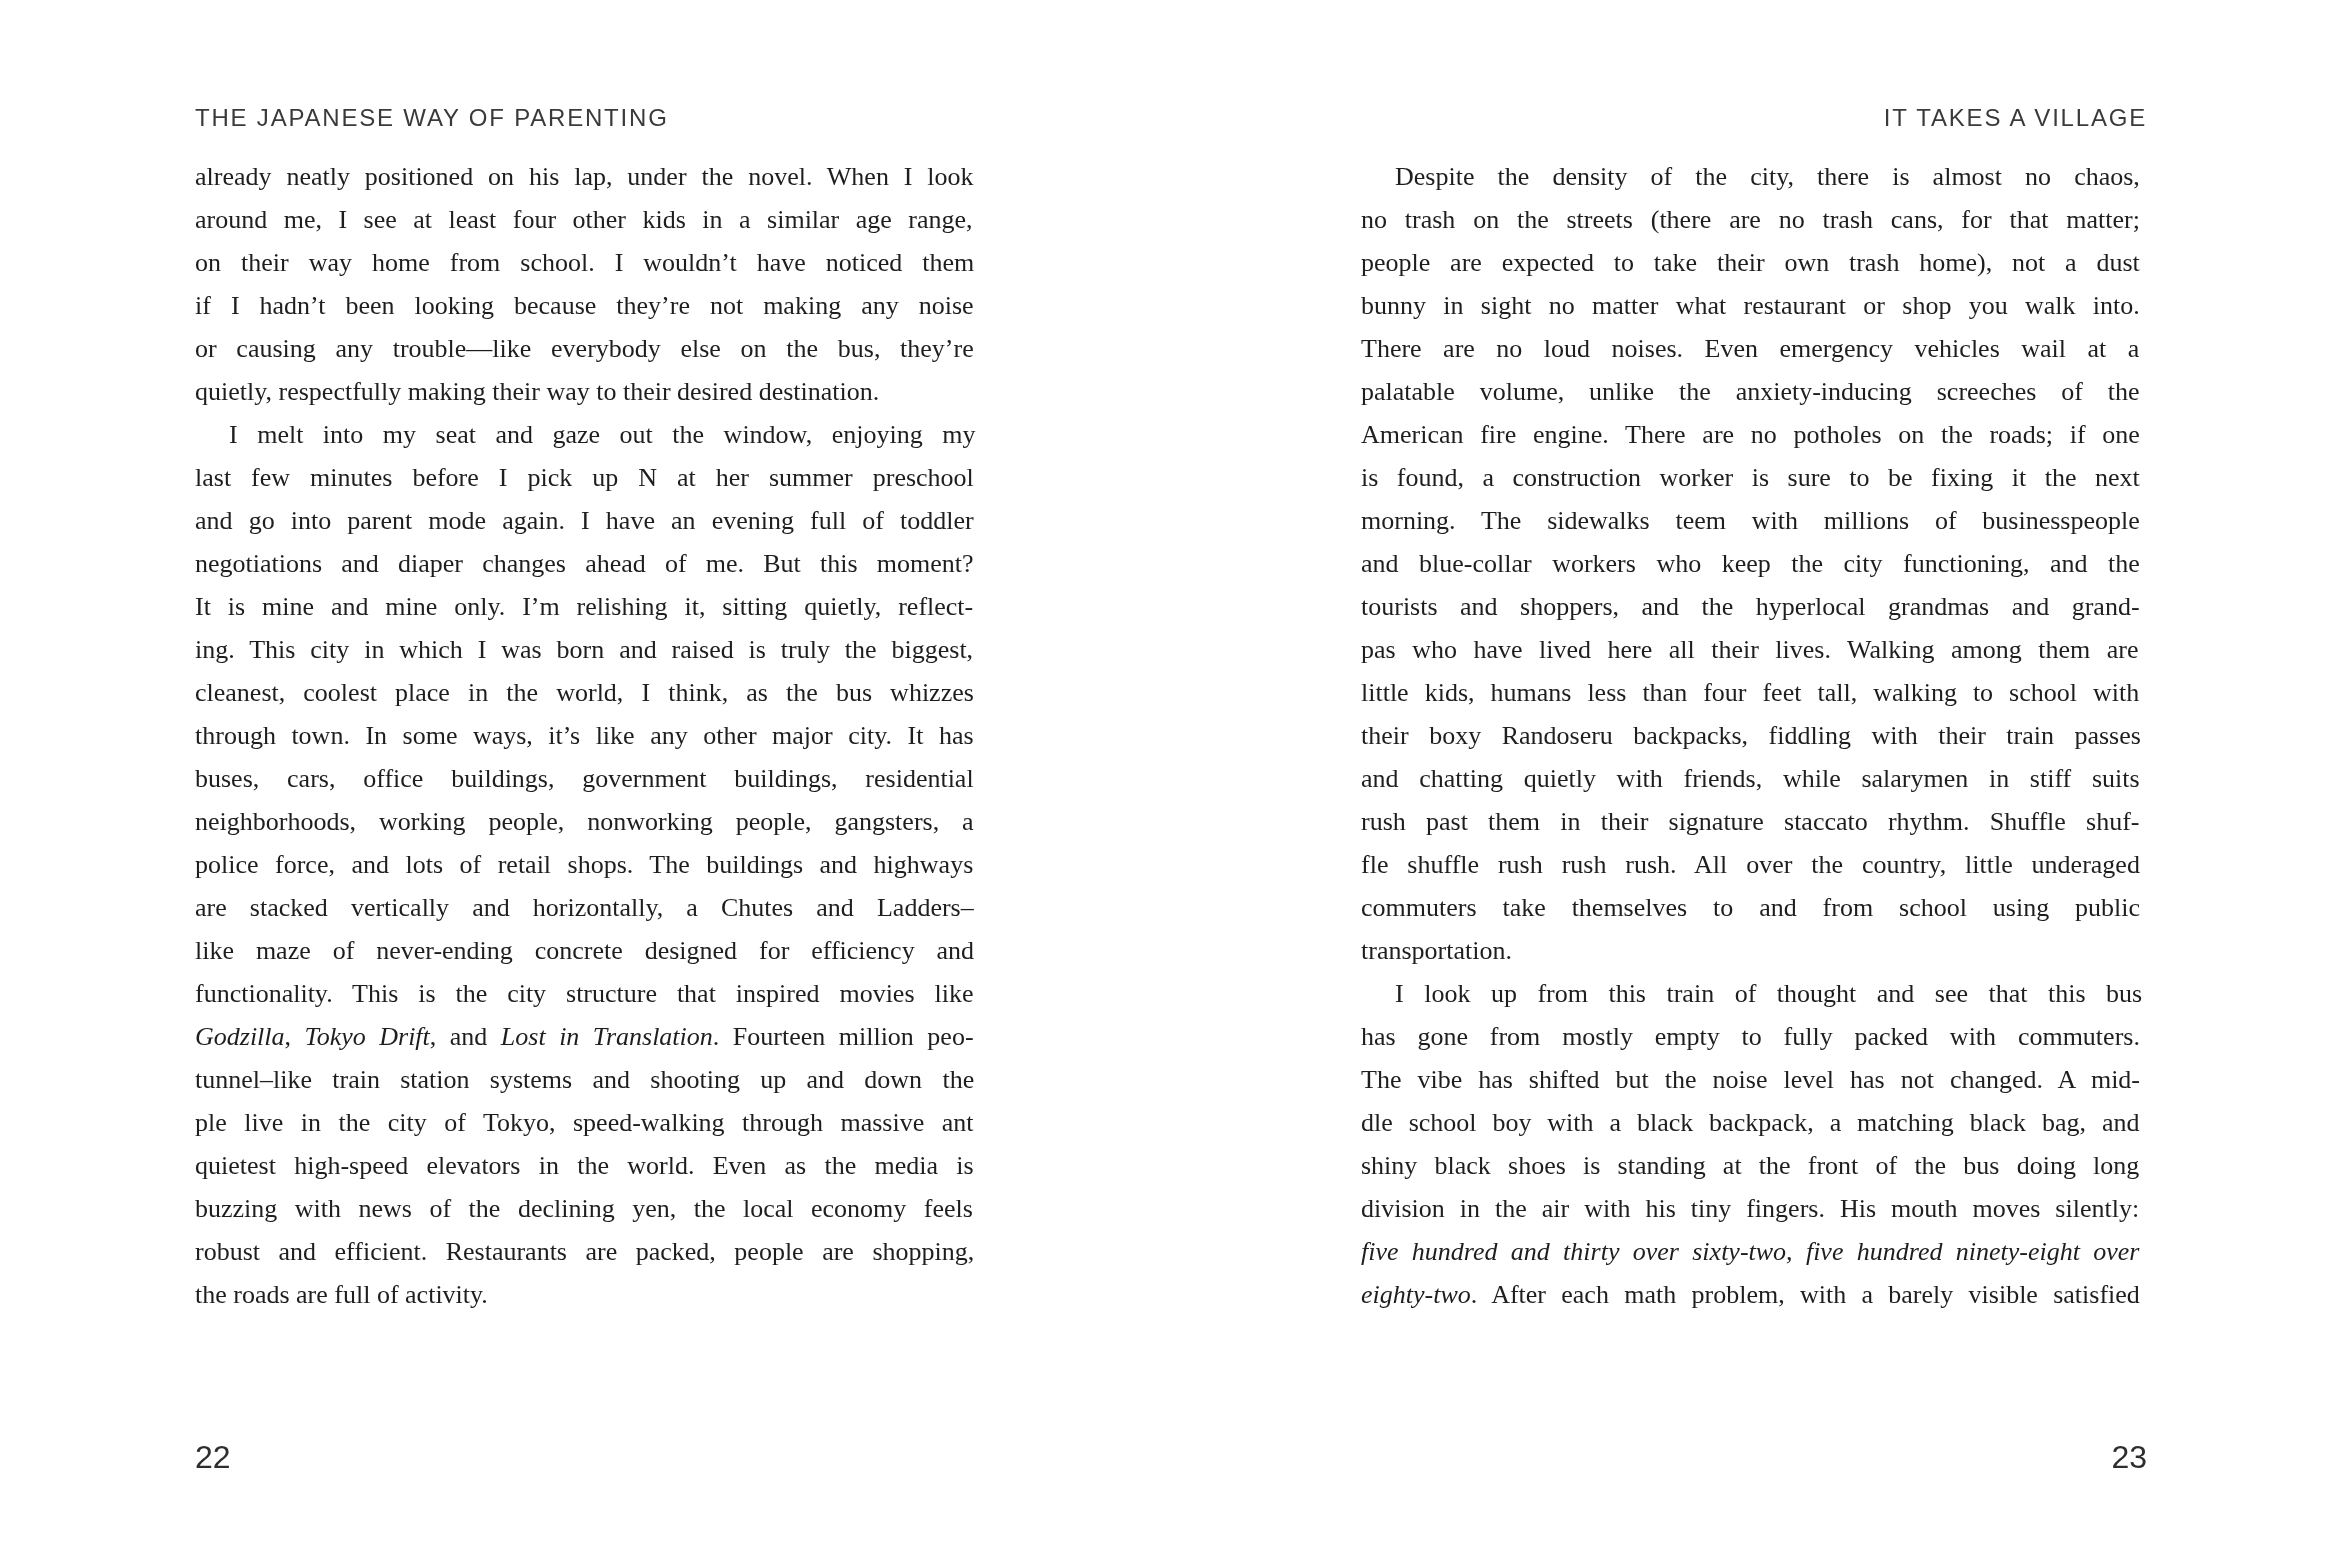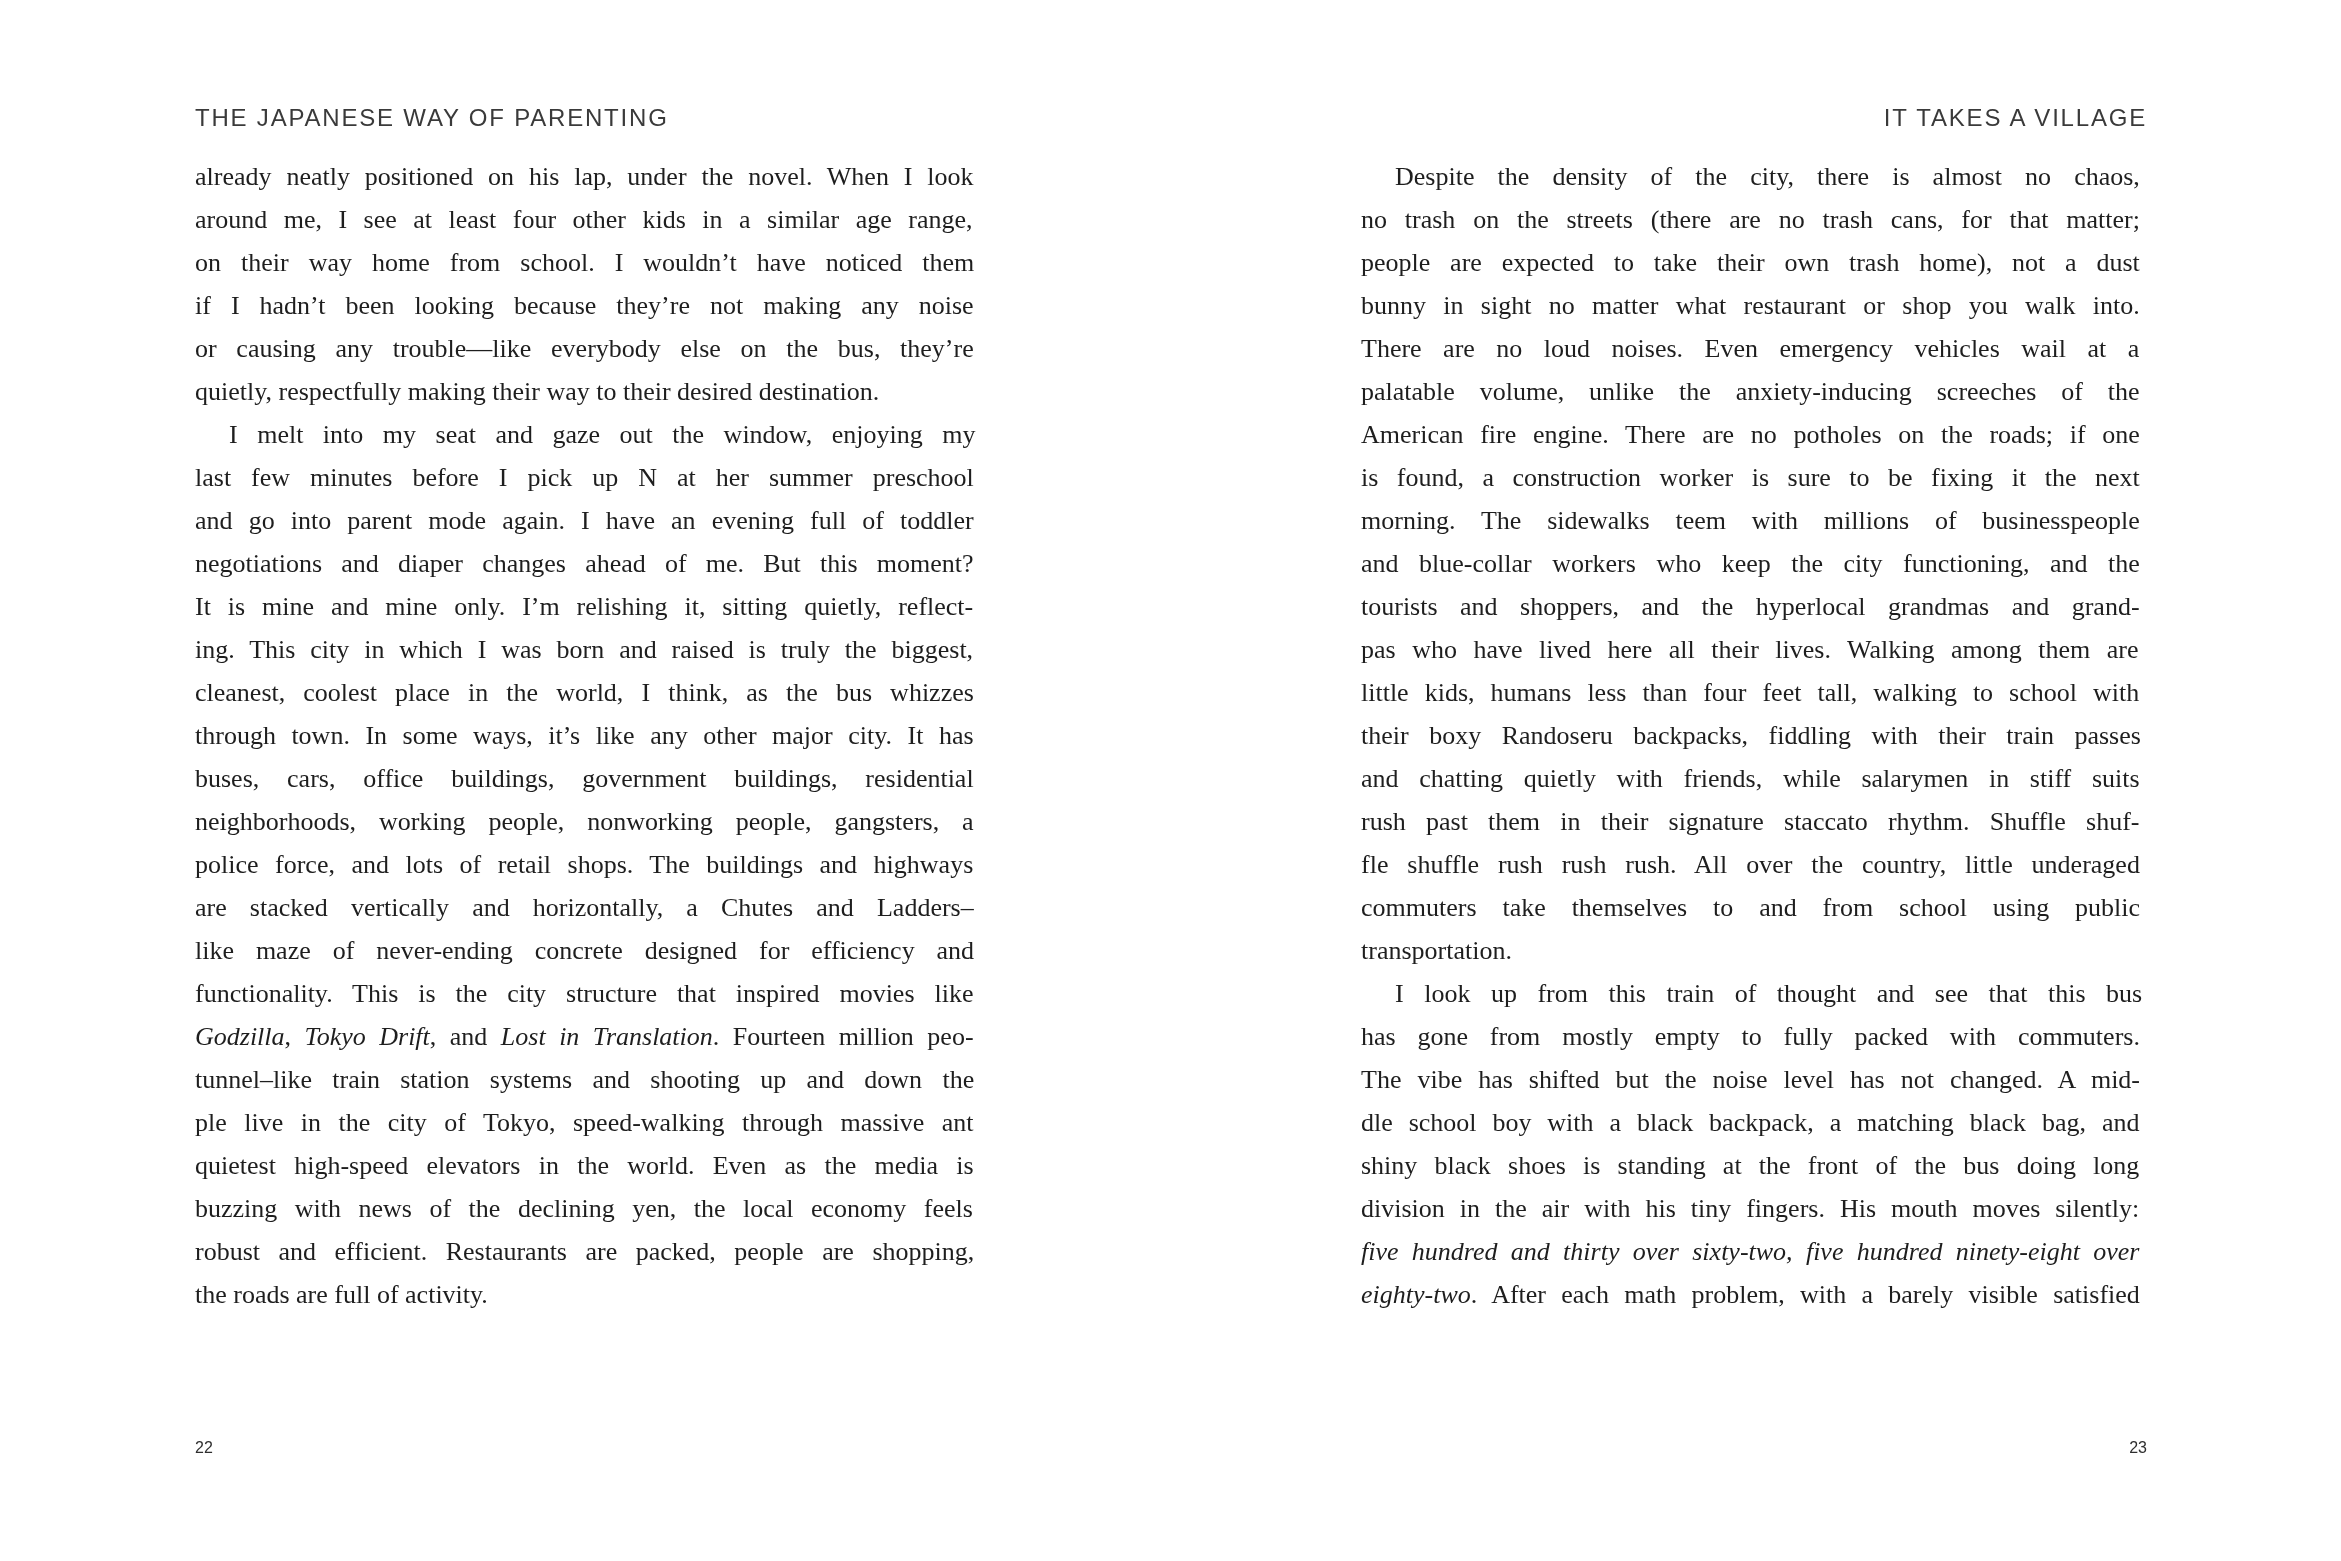--- a/index.html
+++ b/index.html
@@ -39,21 +39,21 @@
     height: 43px;
     white-space: nowrap;
     overflow: visible;
   }
   .line.firstline { padding-left: 34px; }
   .line em { font-style: italic; }
   .page-number {
     position: absolute;
     top: 1439px;
     font-family: "Liberation Sans", "DejaVu Sans", sans-serif;
-    font-size: 16px;
+    font-size: 32px;
     color: #2e2e2e;
   }
   #page-num-left { left: 195px; }
   #page-num-right { right: 195px; }
 </style>
 </head>
 <body>
 
 <div class="running-header" id="header-left">THE JAPANESE WAY OF PARENTING</div>
 

